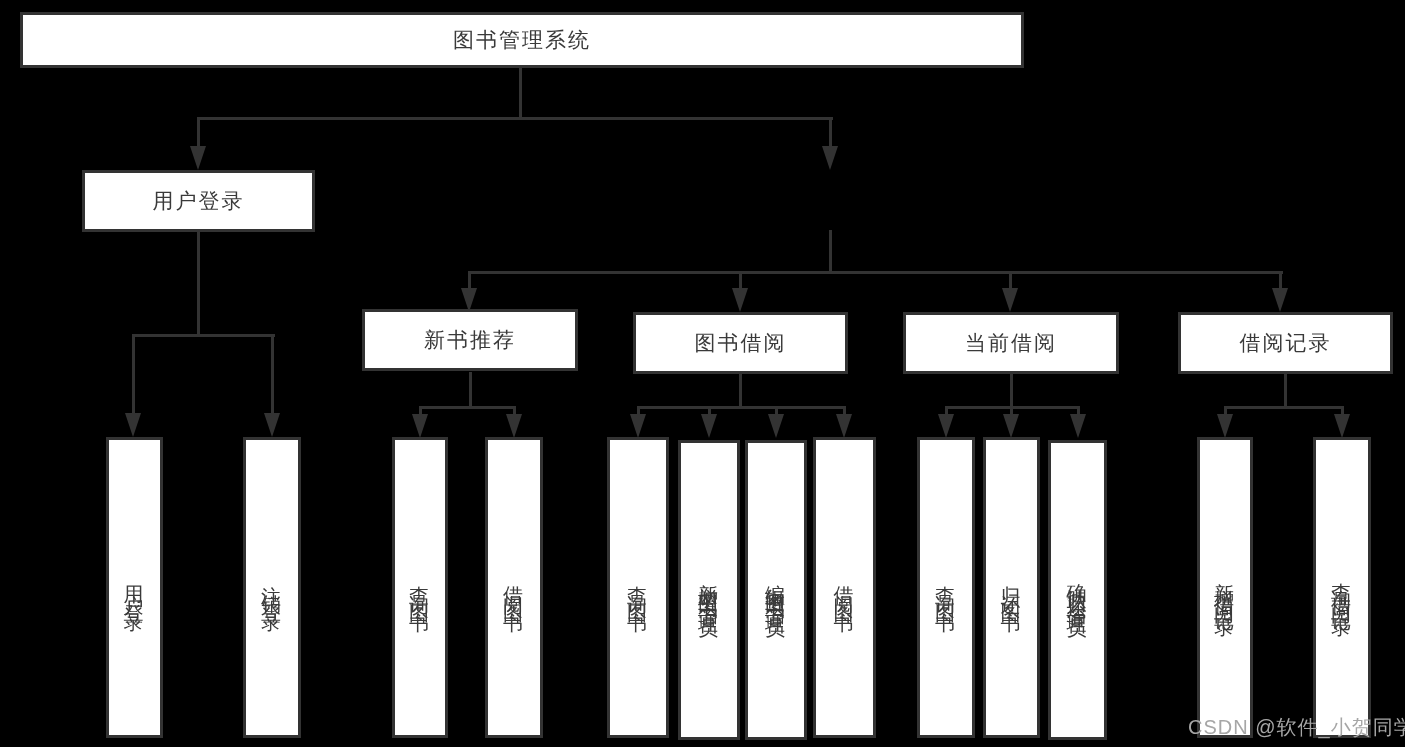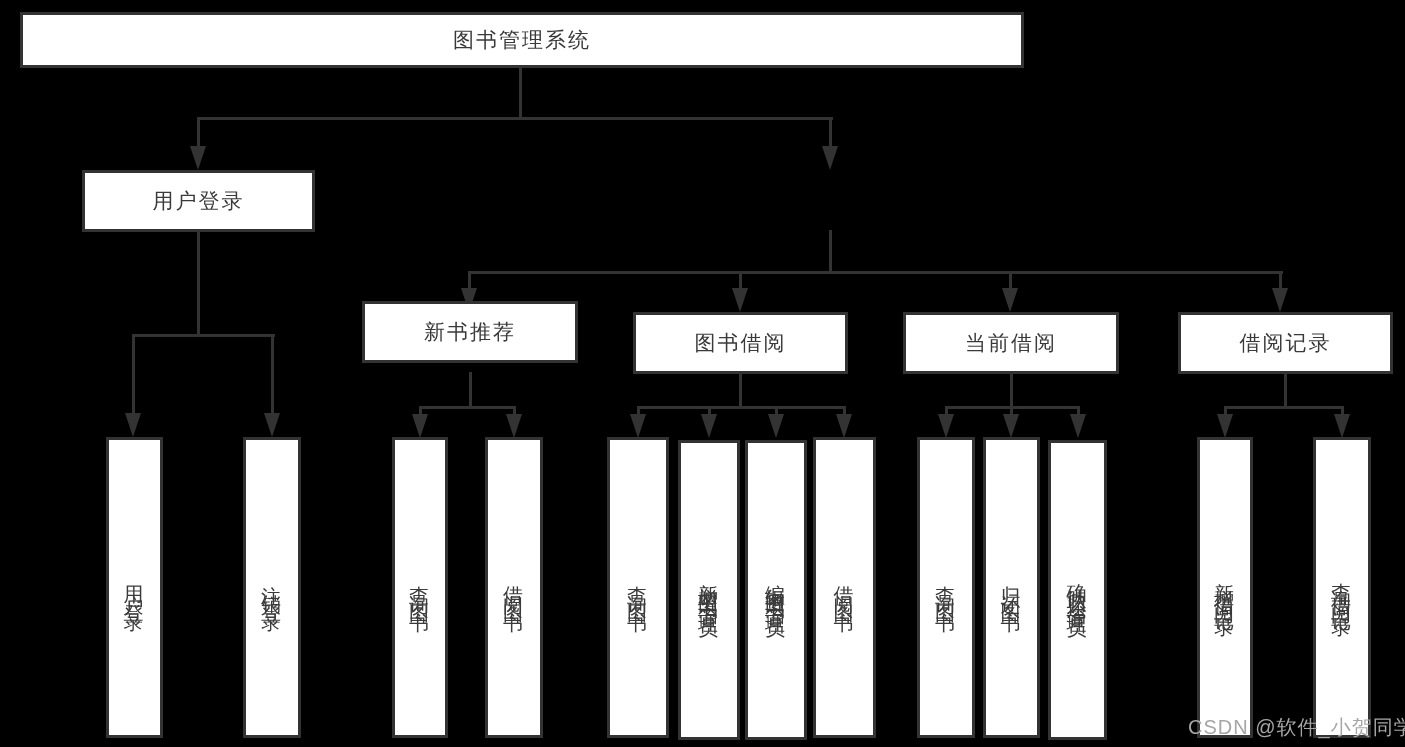--- a/index.html
+++ b/index.html
@@ -73,21 +73,21 @@
   <div class="hline" style="left:468px; top:271px; width:815px;"></div>
   <div class="vline" style="left:468px; top:271px; height:22px;"></div>
   <div class="arr" style="left:461px; top:288px;"></div>
   <div class="vline" style="left:739px; top:271px; height:22px;"></div>
   <div class="arr" style="left:732px; top:288px;"></div>
   <div class="vline" style="left:1009px; top:271px; height:22px;"></div>
   <div class="arr" style="left:1002px; top:288px;"></div>
   <div class="vline" style="left:1279px; top:271px; height:22px;"></div>
   <div class="arr" style="left:1272px; top:288px;"></div>
 
-  <div class="box" style="left:362px; top:301px; width:216px; height:62px;">
+  <div class="box" style="left:362px; top:309px; width:216px; height:62px;">
     <span>新书推荐</span>
   </div>
   <div class="box" style="left:633px; top:312px; width:215px; height:62px;">
     <span>图书借阅</span>
   </div>
   <div class="box" style="left:1178px; top:312px; width:215px; height:62px;">
     <span>借阅记录</span>
   </div>
   <div class="box" style="left:903px; top:312px; width:216px; height:62px;">
     <span>当前借阅</span>

